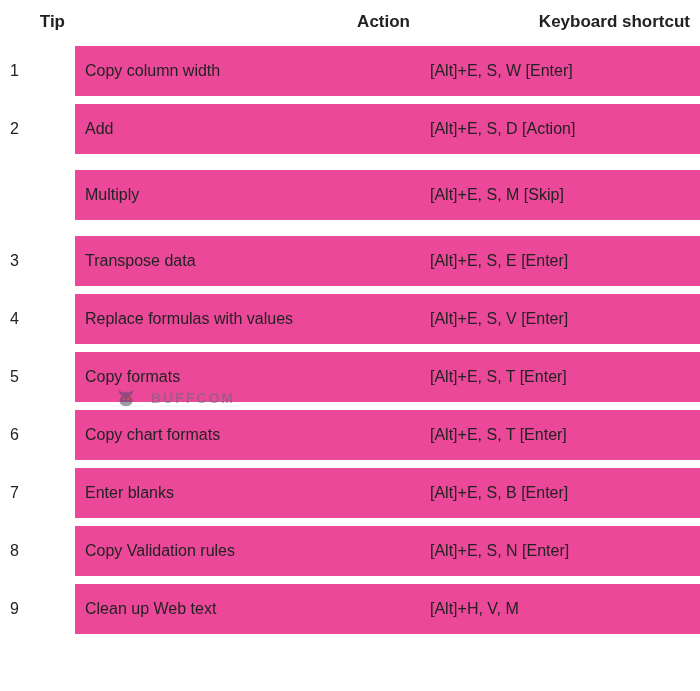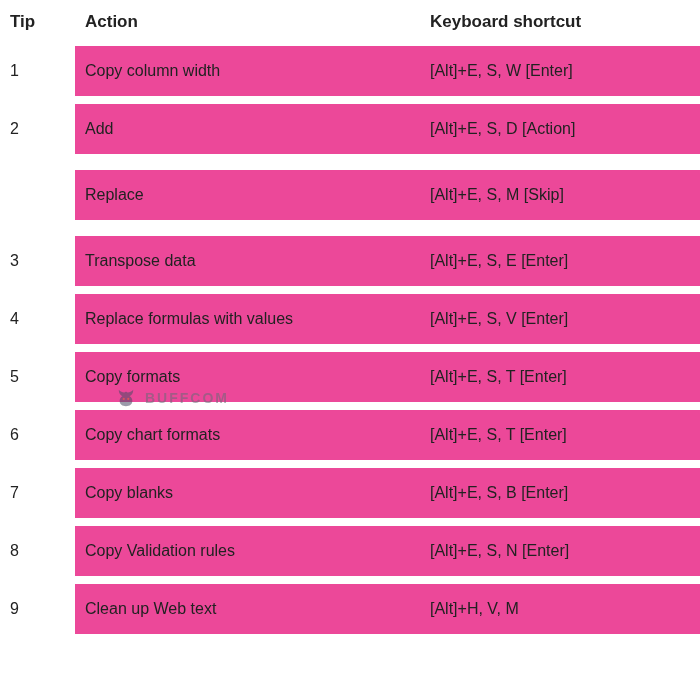--- a/index.html
+++ b/index.html
@@ -8,21 +8,21 @@
       font-size: 16px;
       color: #222;
       background: #fff;
       width: 700px;
     }
     table {
       width: 100%;
       border-collapse: collapse;
     }
     th {
-      text-align: left;
+      text-align: right;
       font-weight: bold;
       padding: 12px 10px 14px 10px;
       background: #fff;
       font-size: 17px;
     }
     td {
       padding: 16px 10px;
       vertical-align: top;
       font-size: 16px;
     }
@@ -45,21 +45,21 @@
       padding: 0;
       height: 8px;
       background: #fff !important;
     }
     .watermark {
       position: absolute;
       left: 115px;
       top: 388px;
       display: flex;
       align-items: center;
-      gap: 8px;
+      gap: 14px;
       opacity: 0.55;
       pointer-events: none;
       font-family: Verdana, Arial, sans-serif;
       font-size: 14px;
       font-weight: bold;
       letter-spacing: 2px;
       color: #6a6a78;
     }
     .watermark svg { display: block; }
     .wrap { position: relative; width: 700px; }
@@ -97,21 +97,21 @@
           <td class="col-action"></td>
           <td class="col-shortcut"></td>
         </tr>
     <tr class="gap">
           <td class="col-tip"></td>
           <td class="col-action"></td>
           <td class="col-shortcut"></td>
         </tr>
     <tr class="stripe">
       <td class="col-tip"></td>
-      <td class="col-action">Replace</td>
+      <td class="col-action">Multiply</td>
       <td class="col-shortcut">[Alt]+E, S, M [Skip]</td>
     </tr>
     <tr class="gap">
           <td class="col-tip"></td>
           <td class="col-action"></td>
           <td class="col-shortcut"></td>
         </tr>
     <tr class="gap">
           <td class="col-tip"></td>
           <td class="col-action"></td>
@@ -152,21 +152,21 @@
       <td class="col-action">Copy chart formats</td>
       <td class="col-shortcut">[Alt]+E, S, T [Enter]</td>
     </tr>
     <tr class="gap">
           <td class="col-tip"></td>
           <td class="col-action"></td>
           <td class="col-shortcut"></td>
         </tr>
     <tr class="stripe">
       <td class="col-tip">7</td>
-      <td class="col-action">Copy blanks</td>
+      <td class="col-action">Enter blanks</td>
       <td class="col-shortcut">[Alt]+E, S, B [Enter]</td>
     </tr>
     <tr class="gap">
           <td class="col-tip"></td>
           <td class="col-action"></td>
           <td class="col-shortcut"></td>
         </tr>
     <tr class="stripe">
       <td class="col-tip">8</td>
       <td class="col-action">Copy Validation rules</td>

